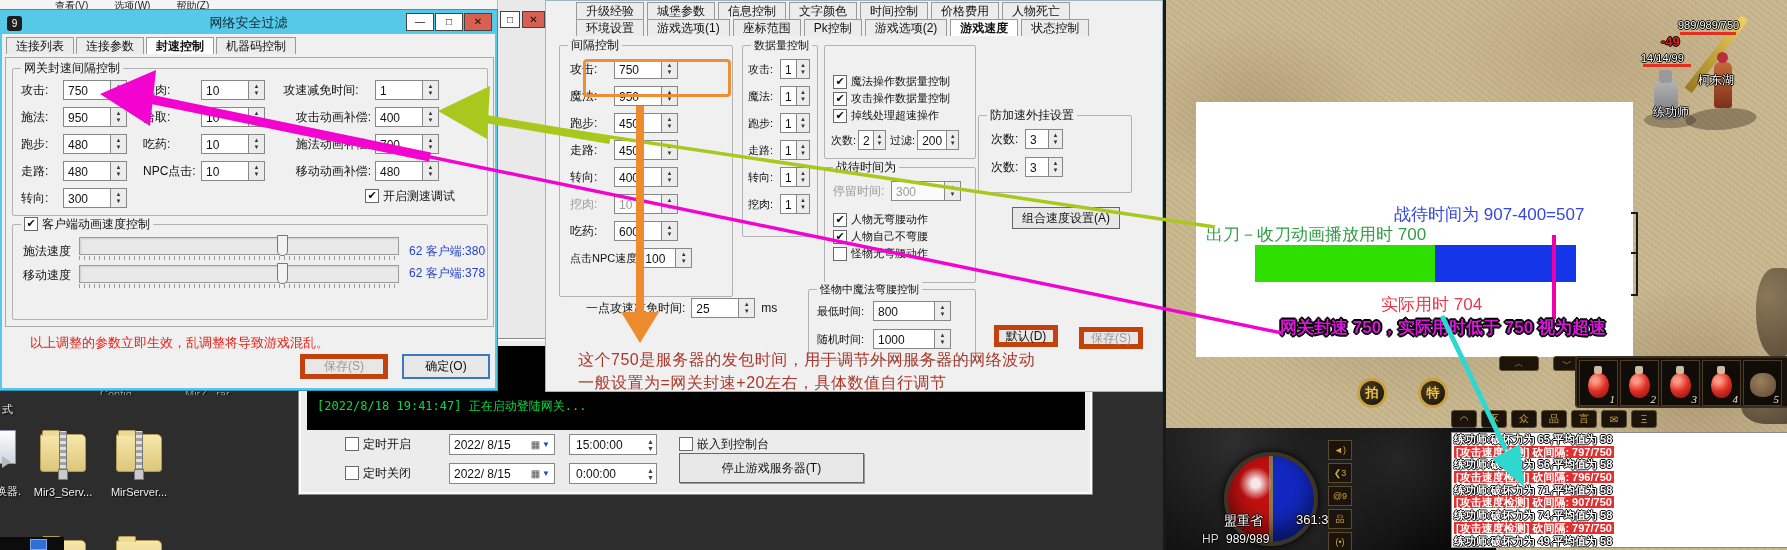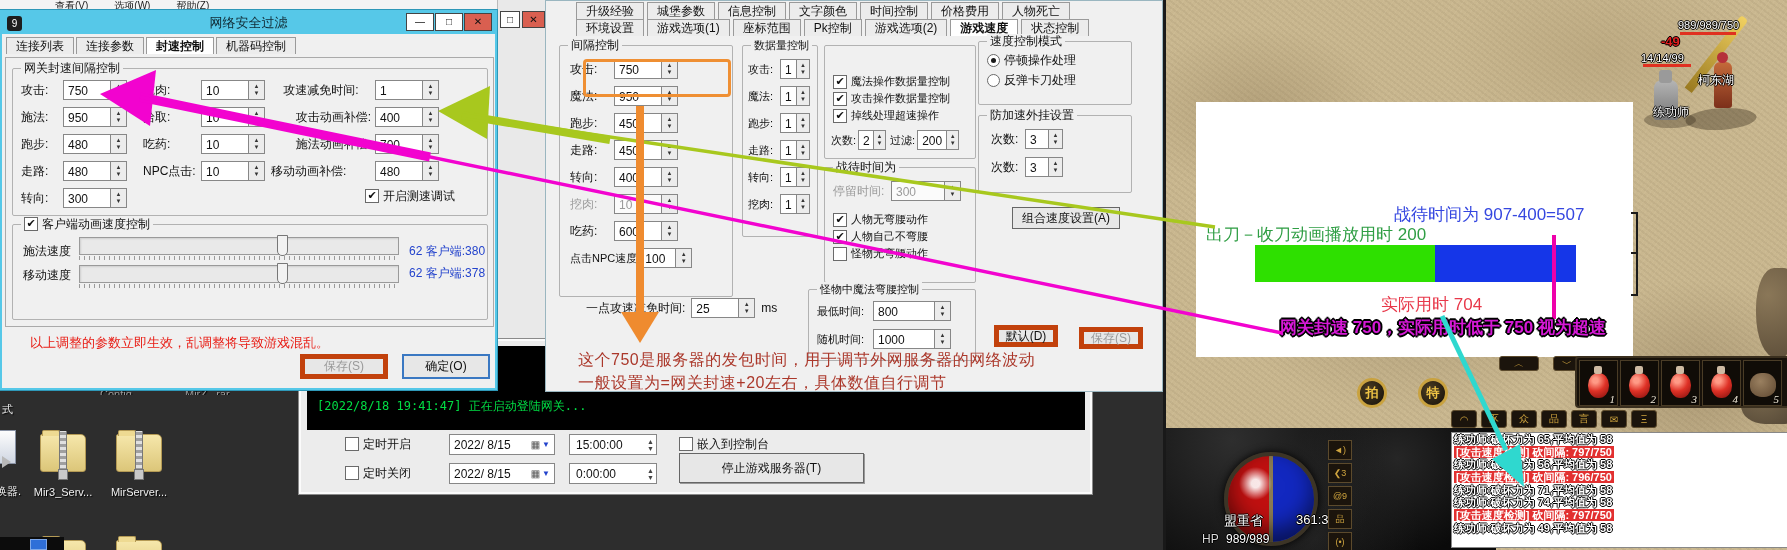--- a/index.html
+++ b/index.html
@@ -228,21 +228,21 @@
         </div>
       <div class="frow">
           <span class="lbl" style="width:100px;text-align:right;margin-right:4px">攻击动画补偿:</span>
           <span class="spin" style="width:64px"><span class="v">400</span><span class="ud"></span></span>
         </div>
       <div class="frow">
           <span class="lbl" style="width:100px;text-align:right;margin-right:4px">施法动画补偿:</span>
           <span class="spin" style="width:64px"><span class="v">700</span><span class="ud"></span></span>
         </div>
       <div class="frow">
-          <span class="lbl" style="width:100px;margin-right:4px">移动动画补偿:</span>
+          <span class="lbl" style="width:100px;text-align:right;margin-right:4px">移动动画补偿:</span>
           <span class="spin" style="width:64px"><span class="v">480</span><span class="ud"></span></span>
         </div>
     </div>
     <div class="abs frow" style="left:352px;top:116px">
       <span class="cb on"></span>
       <span class="lbl">开启测速调试</span>
     </div>
   </div>
 
   <div class="gb" style="left:10px;top:212px;width:474px;height:94px">
@@ -403,31 +403,20 @@
     <div class="abs frow" style="left:8px;top:61px;height:15px">
         <span class="cb on"></span>
         <span class="lbl" style="font-size:11px">人物自己不弯腰</span>
       </div>
     <div class="abs frow" style="left:8px;top:78px;height:15px">
         <span class="cb"></span>
         <span class="lbl" style="font-size:11px">怪物无弯腰动作</span>
       </div>
   </div>
 
-  <div class="gb" style="left:432px;top:40px;width:152px;height:62px">
-    <span class="gt">速度控制模式</span>
-    <div class="abs frow" style="left:8px;top:10px;height:16px">
-        <span class="rd on"></span>
-        <span class="lbl">停顿操作处理</span>
-      </div>
-    <div class="abs frow" style="left:8px;top:30px;height:16px">
-        <span class="rd"></span>
-        <span class="lbl">反弹卡刀处理</span>
-      </div>
-  </div>
 
   <div class="gb" style="left:432px;top:114px;width:152px;height:76px">
     <span class="gt">防加速外挂设置</span>
     <div class="abs frow" style="left:12px;top:12px">
         <span class="lbl" style="width:34px">次数:</span>
         <span class="spin" style="width:38px"><span class="v">3</span><span class="ud" style="width:13px"></span></span>
       </div>
     <div class="abs frow" style="left:12px;top:40px">
         <span class="lbl" style="width:34px">次数:</span>
         <span class="spin" style="width:38px"><span class="v">3</span><span class="ud" style="width:13px"></span></span>
@@ -474,21 +463,21 @@
   <div class="gtext" style="left:512px;top:19px">989/989/750</div>
   <div class="redbar" style="left:514px;top:32px;width:56px"></div>
   <div class="gtext" style="left:495px;top:34px;color:#e02020;font-weight:bold;font-size:13px">-49</div>
   <div class="gtext" style="left:475px;top:52px">14/14/99</div>
   <div class="redbar" style="left:477px;top:64px;width:48px"></div>
   <div class="gtext" style="left:532px;top:72px;font-size:12px">柯东湖</div>
   <div class="gtext" style="left:487px;top:104px;font-size:12px">练功师</div>
 
   <div id="anno-panel">
     <div style="position:absolute;left:198px;top:101px;color:#3547e0;font-size:17px;white-space:nowrap">战待时间为 907-400=507</div>
-    <div style="position:absolute;left:10px;top:121px;color:#2f9e44;font-size:17px;white-space:nowrap">出刀－收刀动画播放用时 200</div>
+    <div style="position:absolute;left:10px;top:121px;color:#2f9e44;font-size:17px;white-space:nowrap">出刀－收刀动画播放用时 700</div>
     <div style="position:absolute;left:59px;top:143px;width:180px;height:37px;background:#2ee000"></div>
     <div style="position:absolute;left:239px;top:143px;width:141px;height:37px;background:#1536e8"></div>
     <div style="position:absolute;left:356px;top:133px;width:4px;height:84px;background:#ee00aa"></div>
     <div style="position:absolute;left:185px;top:191px;color:#e8384a;font-size:17px;white-space:nowrap">实际用时 704</div>
     <div style="position:absolute;left:84px;top:214px;color:#d619d6;font-size:17px;font-weight:bold;white-space:nowrap;
                 text-shadow:-2px 0 #000,2px 0 #000,0 -2px #000,0 2px #000,-1px -1px #000,1px 1px #000,1px -1px #000,-1px 1px #000">网关封速 750，实际用时低于 750 视为超速</div>
   </div>
 
   <div style="position:absolute;left:470px;top:212px;width:2px;height:84px;background:#1a1a1a"></div>
   <div style="position:absolute;left:465px;top:212px;width:7px;height:2px;background:#1a1a1a"></div>
@@ -582,20 +571,21 @@
           <span>Ξ</span>
         </div>
     </div>
 
     <div class="abs" style="left:2px;top:80px;width:337px;height:116px;background:#fff;border:1px solid #888;box-sizing:border-box;overflow:hidden">
       <div class="chat-line normal"><span>练功师:破坏力为 65,平均值为 58</span></div>
       <div class="chat-line alert"><span>[攻击速度检测] 砍间隔: 797/750</span></div>
       <div class="chat-line normal"><span>练功师:破坏力为 56,平均值为 58</span></div>
       <div class="chat-line alert"><span>[攻击速度检测] 砍间隔: 796/750</span></div>
       <div class="chat-line normal"><span>练功师:破坏力为 71,平均值为 58</span></div>
+      <div class="chat-line alert"><span>[攻击速度检测] 砍间隔: 907/750</span></div>
       <div class="chat-line normal"><span>练功师:破坏力为 74,平均值为 58</span></div>
       <div class="chat-line alert"><span>[攻击速度检测] 砍间隔: 797/750</span></div>
       <div class="chat-line normal"><span>练功师:破坏力为 49,平均值为 58</span></div>
     </div>
   </div>
 </div>
 
 <div class="rednote" style="left:578px;top:350px">这个750是服务器的发包时间，用于调节外网服务器的网络波动</div>
 <div class="rednote" style="left:578px;top:373px">一般设置为=网关封速+20左右，具体数值自行调节</div>
 

